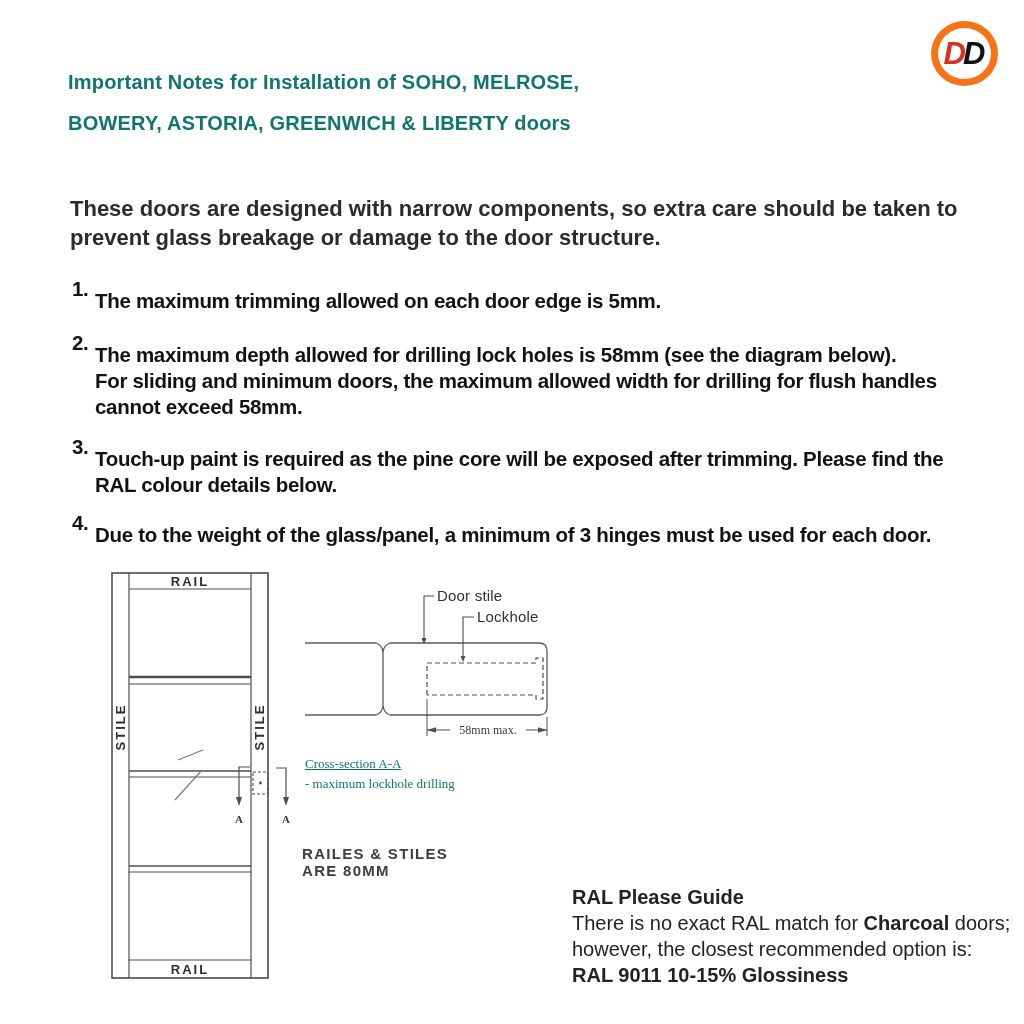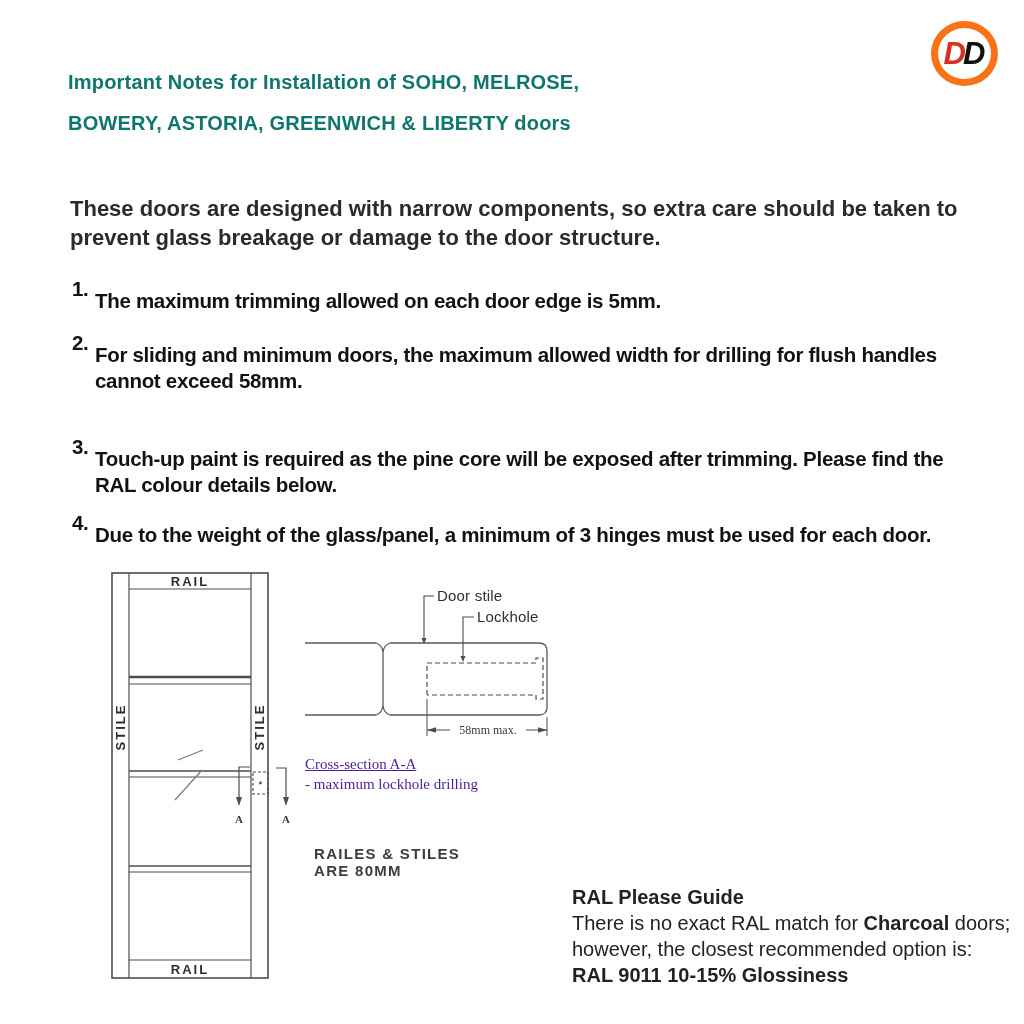--- a/index.html
+++ b/index.html
@@ -42,25 +42,25 @@
   .n4 { left: 72px; top: 510px; }
 
   
   svg text { font-family: "Liberation Sans", sans-serif; }
   .diagram-label { font-size: 13px; font-weight: 700; letter-spacing: 2px; fill: #2e2e2e; }
   .section-a { font-size: 11px; font-weight: 700; fill: #3a3a3a; font-family: "Liberation Serif", serif; }
   .callout { font-size: 15px; font-weight: 400; fill: #2f2f2f; letter-spacing: 0.2px; }
   .dim-text { font-size: 12px; fill: #3a3a3a; font-family: "Liberation Serif", serif; }
 
   
-  .xsec-caption { left: 305px; top: 754px; font-family: "Liberation Serif", serif; font-size: 15px; color: #4c1d95; line-height: 20px; }
+  .xsec-caption { left: 305px; top: 754px; font-family: "Liberation Serif", serif; font-size: 13px; color: #0f766e; line-height: 20px; }
   .xsec-caption .u { text-decoration: underline; }
 
   
-  .rails-note { left: 302px; top: 845px; font-size: 15px; font-weight: 700; letter-spacing: 1.3px; color: #3d3d3d; line-height: 17px; margin-left: 12px; }
+  .rails-note { left: 302px; top: 845px; font-size: 15px; font-weight: 700; letter-spacing: 1.3px; color: #3d3d3d; line-height: 17px; }
 
   
   .ral { left: 572px; top: 884px; font-size: 20px; color: #222222; line-height: 26px; }
   .ral .b { font-weight: 700; }
 </style>
 </head>
 <body>
 
 <div class="abs logo">
   <span class="dd"><span class="d1">D</span><span class="d2">D</span></span>
@@ -78,20 +78,21 @@
 
 <div class="abs note n1">
   <span class="num">1.</span>
   <span class="ntext">
     <div>The maximum trimming allowed on each door edge is 5mm.</div>
   </span>
 </div>
 <div class="abs note n2">
   <span class="num">2.</span>
   <span class="ntext">
+    <div>The maximum depth allowed for drilling lock holes is 58mm (see the diagram below).</div>
     <div>For sliding and minimum doors, the maximum allowed width for drilling for flush handles</div>
     <div>cannot exceed 58mm.</div>
   </span>
 </div>
 <div class="abs note n3">
   <span class="num">3.</span>
   <span class="ntext">
     <div>Touch-up paint is required as the pine core will be exposed after trimming. Please find the</div>
     <div>RAL colour details below.</div>
   </span>

